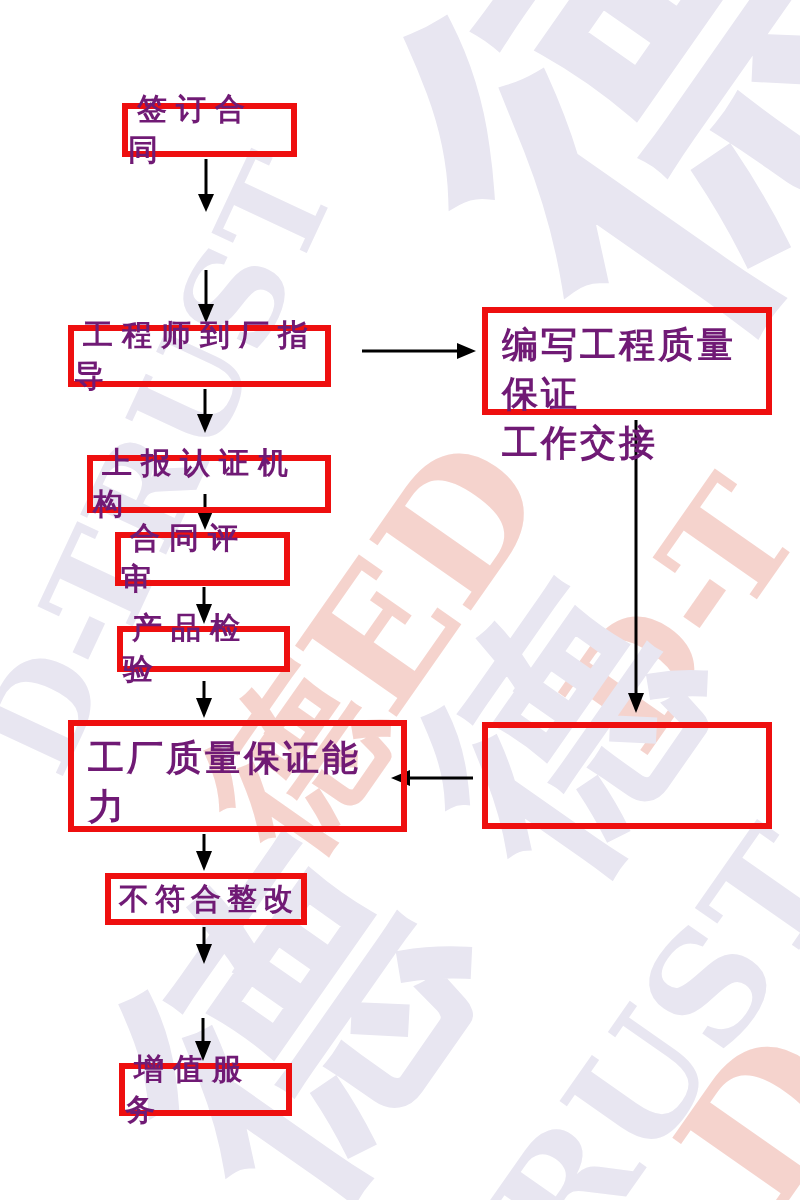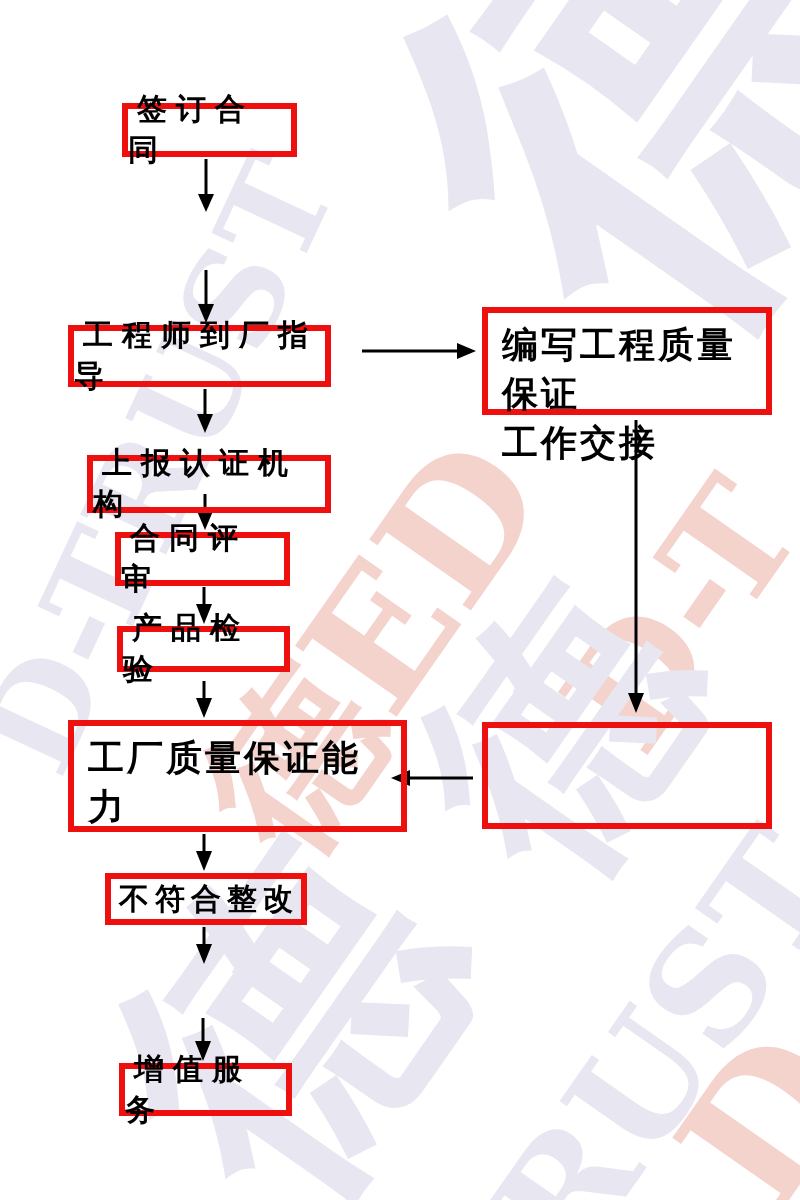--- a/index.html
+++ b/index.html
@@ -18,21 +18,21 @@
   .wm.gray{color:#e8e6f1;}
   .wm.pink{color:#f5d3cd;}
 
   
   .arrow-layer{position:absolute;left:0;top:0;z-index:2;}
 
   
   .node{
     position:absolute;z-index:3;box-sizing:border-box;
     border:6px solid #ee0f0f;background:transparent;
-    color:#000000;font-weight:bold;
+    color:#701a75;font-weight:bold;
     display:flex;flex-direction:column;justify-content:center;align-items:center;
     font-size:30px;letter-spacing:9px;text-indent:9px;
     font-family:Liberation Serif, serif;
   }
   .node.two{
     align-items:flex-start;justify-content:space-around;
     padding:8px 14px;font-size:36px;letter-spacing:3px;text-indent:0;
   }
   .node span{display:block;}
 </style>

